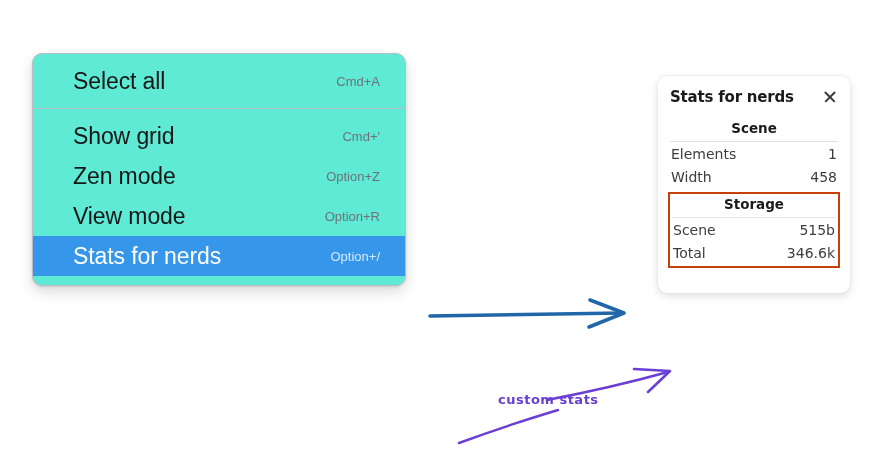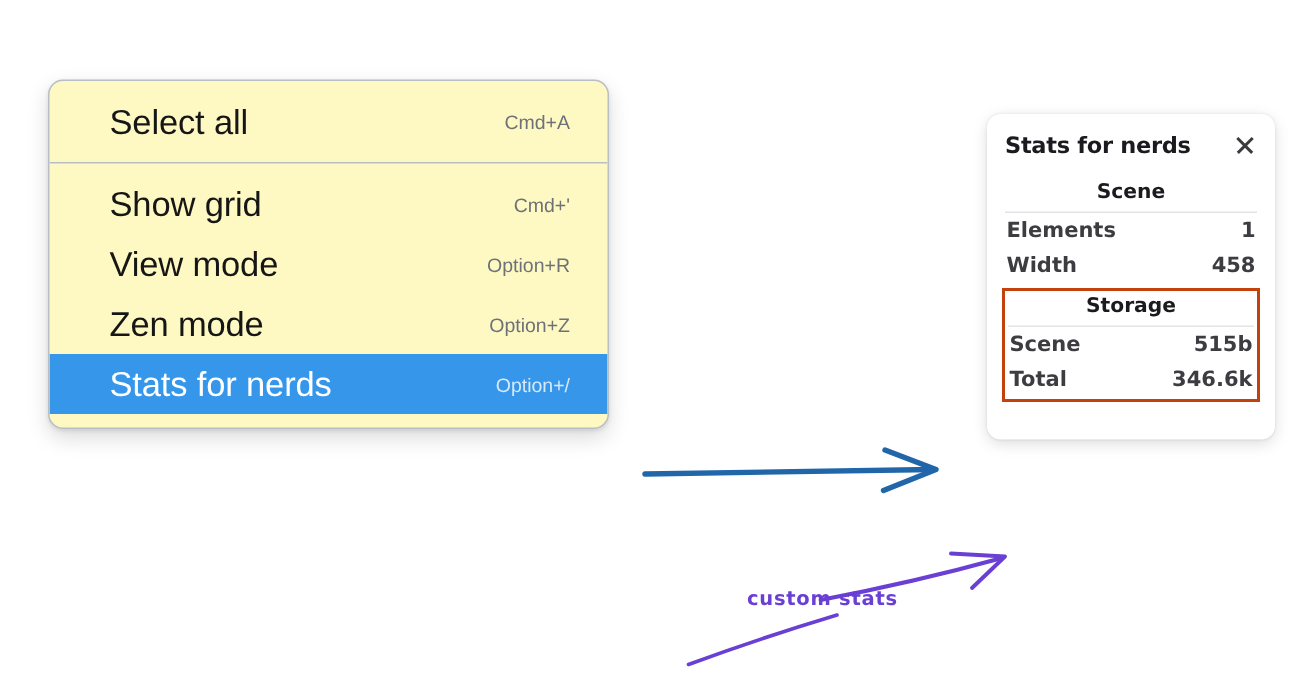--- a/index.html
+++ b/index.html
@@ -15,21 +15,21 @@
     font-family: "Liberation Sans", sans-serif;
     -webkit-font-smoothing: antialiased;
   }
 
   
   .context-menu {
     position: absolute;
     left: 32px;
     top: 53px;
     width: 374px;
-    background: #fef9c3;
+    background: #5eead4;
     border: 1px solid #b9bec6;
     border-radius: 10px;
     box-shadow: 0 6px 14px rgba(0,0,0,0.14), 0 1px 3px rgba(0,0,0,0.10);
     overflow: hidden;
     padding-top: 7px;
     padding-bottom: 9px;
     box-sizing: border-box;
   }
   .menu-group { display: block; }
   .menu-sep {
@@ -119,21 +119,20 @@
     background: #e3e3e6;
     margin: 0;
   }
   .stat-row {
     display: flex;
     align-items: center;
     justify-content: space-between;
     font-size: 14px;
     color: #3c3c41;
     padding: 4px 1px 3px 1px;
-    font-weight: bold;
   }
   .stat-row .k { white-space: nowrap; }
   .stat-row .v { white-space: nowrap; }
 
   .highlight-box {
     border: 2px solid #c2410c;
     margin: 4px -2px 12px -2px;
     padding: 0 2px 2px 2px;
   }
   .version-line {
@@ -177,26 +176,26 @@
   </div>
 
   <div class="menu-sep"></div>
 
   <div class="menu-group">
     <div class="menu-item">
       <span class="label">Show grid</span>
       <span class="accel">Cmd+'</span>
     </div>
     <div class="menu-item">
+      <span class="label">Zen mode</span>
+      <span class="accel">Option+Z</span>
+    </div>
+    <div class="menu-item">
       <span class="label">View mode</span>
       <span class="accel">Option+R</span>
-    </div>
-    <div class="menu-item">
-      <span class="label">Zen mode</span>
-      <span class="accel">Option+Z</span>
     </div>
     <div class="menu-item selected">
       <span class="label">Stats for nerds</span>
       <span class="accel">Option+/</span>
     </div>
   </div>
 
 </div>
 
 <div class="stats-panel">

